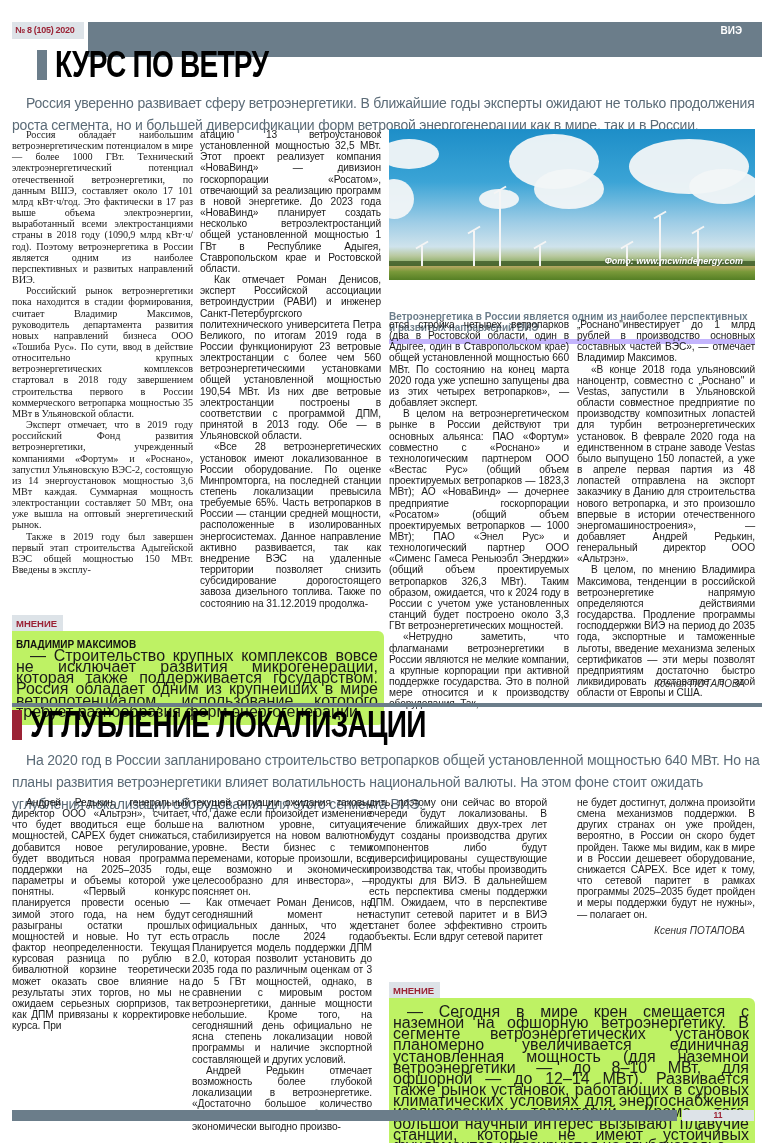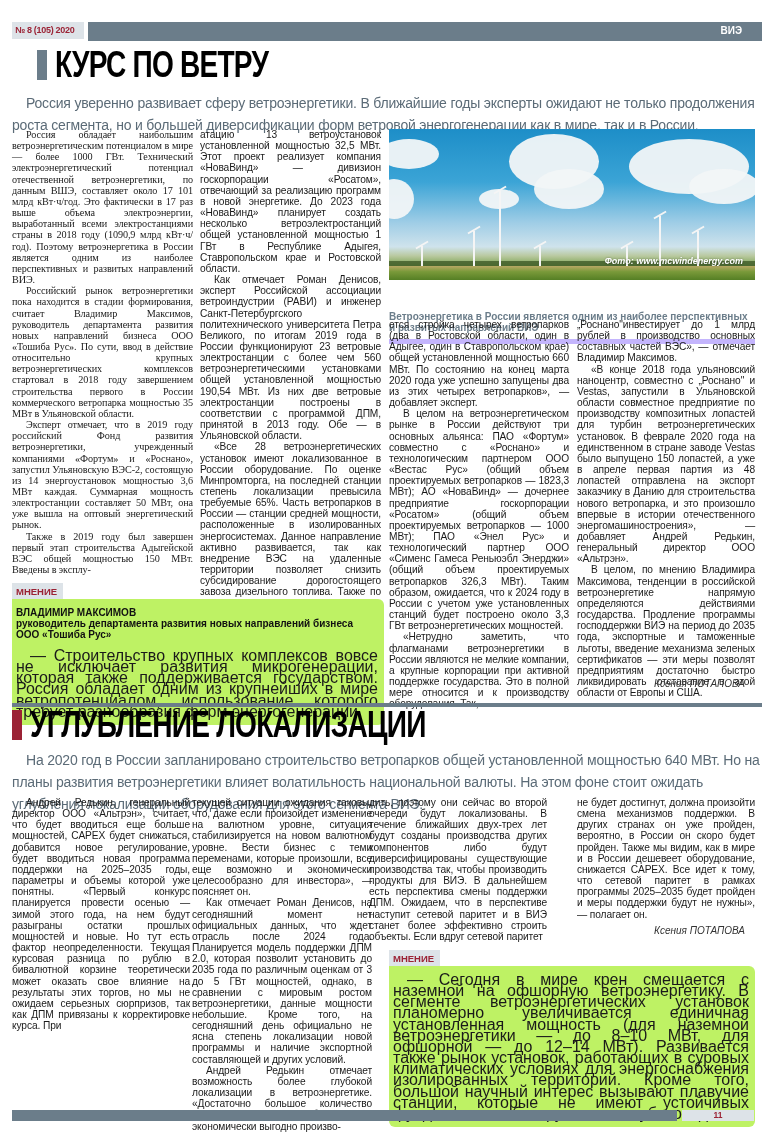--- a/index.html
+++ b/index.html
@@ -1,21 +1,21 @@
 <!DOCTYPE html>
 <html><head>
 <meta charset="utf-8">
 <style>
   * { box-sizing: border-box; margin: 0; padding: 0; }
   html, body { width: 776px; height: 1143px; background: #ffffff; overflow: hidden; }
   body { position: relative; font-family: "Liberation Sans", sans-serif; color: #1a1a1a; }
 
   .topbar { position: absolute; left: 12px; top: 22px; width: 750px; height: 17px; }
   .issue { position: absolute; left: 0; top: 0; width: 72px; height: 17px; background: #dde3e8; color: #9b2335; font-family: "Liberation Sans", sans-serif; font-weight: bold; font-size: 9px; line-height: 17px; padding-left: 3px; letter-spacing: -0.3px; }
-  .rubric { position: absolute; left: 76px; top: 0; right: 0; height: 19px; background: #6b7d8a; color: #ffffff; font-weight: bold; font-size: 10px; line-height: 17px; text-align: right; padding-right: 20px; }
+  .rubric { position: absolute; left: 76px; top: 0; right: 0; height: 35px; background: #6b7d8a; color: #ffffff; font-weight: bold; font-size: 10px; line-height: 17px; text-align: right; padding-right: 20px; }
 
   .headline { position: absolute; left: 12px; height: 36px; display: flex; align-items: center; }
   .headline .bar { width: 10px; height: 30px; margin-right: 8px; }
   .headline h1 { font-family: "Liberation Sans", sans-serif; font-weight: bold; font-size: 36px; letter-spacing: -1px; transform: scaleX(0.78); transform-origin: left center; white-space: nowrap; color: #000; line-height: 36px; }
   #h1 { top: 47px; padding-left: 25px; }
   #h1 .bar { background: #6b7d8a; }
   #h2 { top: 707px; }
   #h2 .bar { background: #9b2335; }
 
   .lead { position: absolute; left: 12px; width: 750px; font-size: 14px; line-height: 22px; color: #5b6b77; text-indent: 14px; letter-spacing: -0.2px; }
@@ -28,21 +28,21 @@
   .photo { position: absolute; left: 389px; top: 129px; width: 366px; height: 151px; overflow: hidden; background: linear-gradient(#1d8ec8 0%, #3ba4d6 35%, #9fcde6 62%, #cfe3ec 78%, #b9c9a0 84%, #6e9a3f 92%, #4f7f2a 100%); }
   .cloud { position: absolute; background: #f2f5f7; border-radius: 50%; opacity: 0.95; }
   .turbine { position: absolute; bottom: 14px; width: 2px; background: #f5f5f5; }
   .turbine::before { content: ""; position: absolute; top: -2px; left: -6px; width: 14px; height: 2px; background: #f5f5f5; transform: rotate(-30deg); }
   .treeline { position: absolute; left: 0; right: 0; bottom: 14px; height: 5px; background: #3e5a28; opacity: 0.8; }
   .field { position: absolute; left: 0; right: 0; bottom: 0; height: 14px; background: linear-gradient(#b8a865, #7a9a3a 40%, #557f25); }
   .photo-credit { position: absolute; right: 12px; bottom: 14px; color: #ffffff; font-style: italic; font-weight: bold; font-size: 9px; text-shadow: 0 0 2px rgba(0,0,0,0.4); }
 
   .caption { position: absolute; left: 389px; top: 283px; width: 366px; font-size: 10px; line-height: 11px; color: #6b7d8a; font-weight: bold; padding-bottom: 6px; border-bottom: 5px solid #c4b5fd; margin-top: 28px; }
 
-  .opinion { position: absolute; }
+  .opinion { position: absolute; margin-top: 32px; }
   .opinion .tab { display: inline-block; background: #dde3e8; color: #9b2335; font-weight: bold; font-size: 9.5px; padding: 3px 6px 2px 4px; }
   .opinion .box { background: #bef264; border-radius: 0 6px 6px 6px; padding: 8px 6px 8px 4px; }
   .opinion .name { font-weight: bold; font-size: 10px; line-height: 11px; color: #111; }
   .opinion .role { font-weight: bold; font-size: 10px; line-height: 11px; color: #111; margin-bottom: 10px; }
   .opinion .quote { font-size: 16px; line-height: 11.15px; text-align: justify; text-indent: 14px; color: #1a1a1a; }
   #op1 { left: 12px; top: 581px; width: 372px; }
   #op2 { left: 389px; top: 948px; width: 366px; }
 
   .byline { position: absolute; font-style: italic; font-size: 10px; color: #333; }
 
@@ -107,21 +107,20 @@
   <p style="text-indent:0">„Роснано"инвестирует до 1 млрд рублей в производство основных составных частей ВЭС», — отмечает Владимир Максимов.</p>
   <p>«В конце 2018 года ульяновский наноцентр, совместно с „Роснано" и Vestas, запустили в Ульяновской области совместное предприятие по производству композитных лопастей для турбин ветроэнергетических установок. В феврале 2020 года на единственном в стране заводе Vestas было выпущено 150 лопастей, а уже в апреле первая партия из 48 лопастей отправлена на экспорт заказчику в Данию для строительства нового ветропарка, и это произошло впервые в истории отечественного энергомашиностроения», — добавляет Андрей Редькин, генеральный директор ООО «Альтрэн».</p>
   <p>В целом, по мнению Владимира Максимова, тенденции в российской ветроэнергетике напрямую определяются действиями государства. Продление программы господдержки ВИЭ на период до 2035 года, экспортные и таможенные льготы, введение механизма зеленых сертификатов — эти меры позволят предприятиям достаточно быстро ликвидировать отставание в этой области от Европы и США.</p>
 </div>
 <div class="byline" style="left:654px; top:678px;">Ксения ПОТАПОВА</div>
 
 <div class="opinion" id="op1">
   <div class="tab">МНЕНИЕ</div>
   <div class="box">
     <div class="name">ВЛАДИМИР МАКСИМОВ</div>
-    <div class="role">руководитель департамента развития новых направлений бизнеса ООО «Тошиба Рус»</div>
     <div class="quote">— Строительство крупных комплексов вовсе не исключает развития микрогенерации, которая также поддерживается государством. Россия обладает одним из крупнейших в мире ветропотенциалом, использование которого требует разнообразия форм энергогенерации.</div>
   </div>
 </div>
 
 <div class="divider" style="top:703px;"></div>
 
 <div class="headline" id="h2">
   <div class="bar"></div>
   <h1>УГЛУБЛЕНИЕ ЛОКАЛИЗАЦИИ</h1>
 </div>

